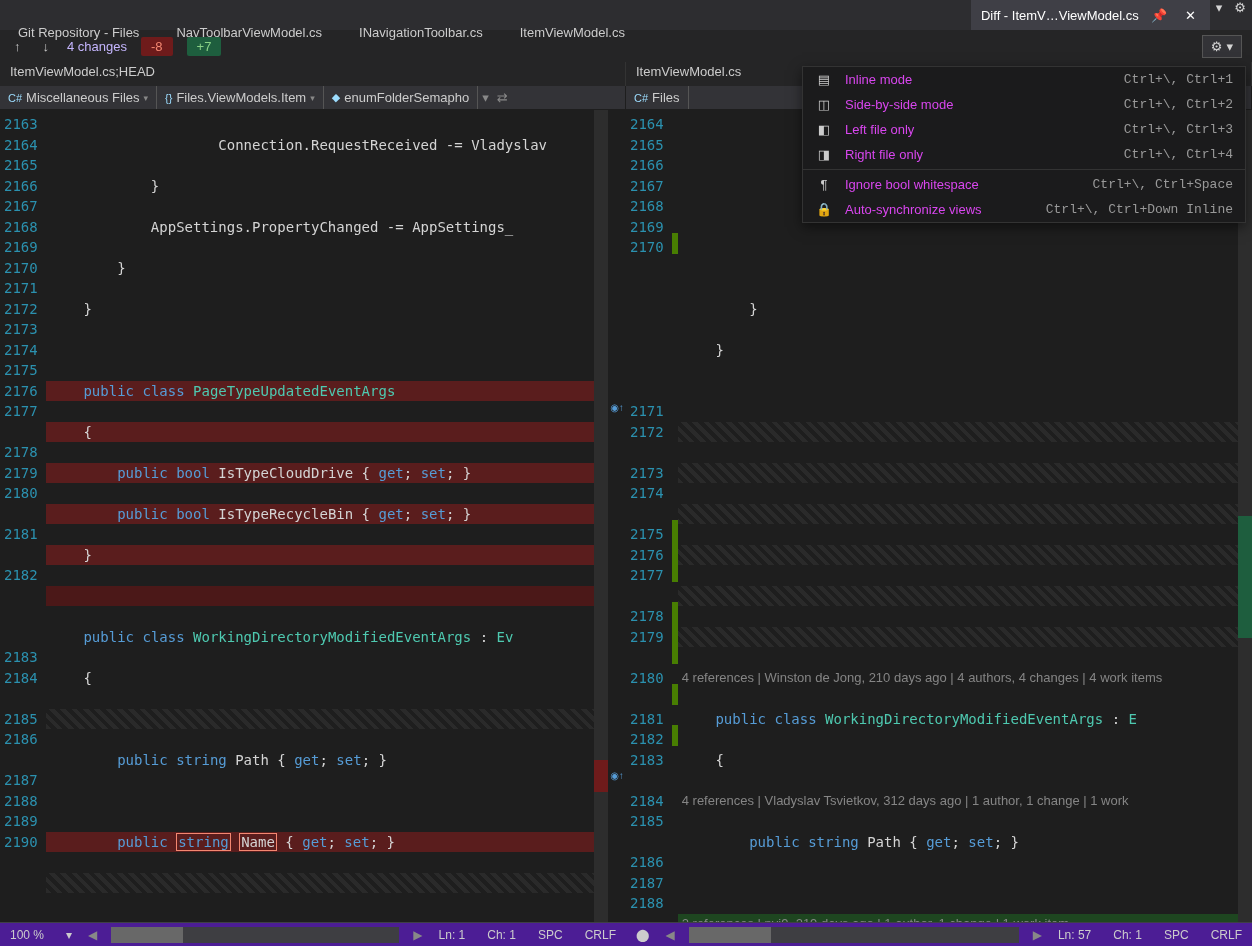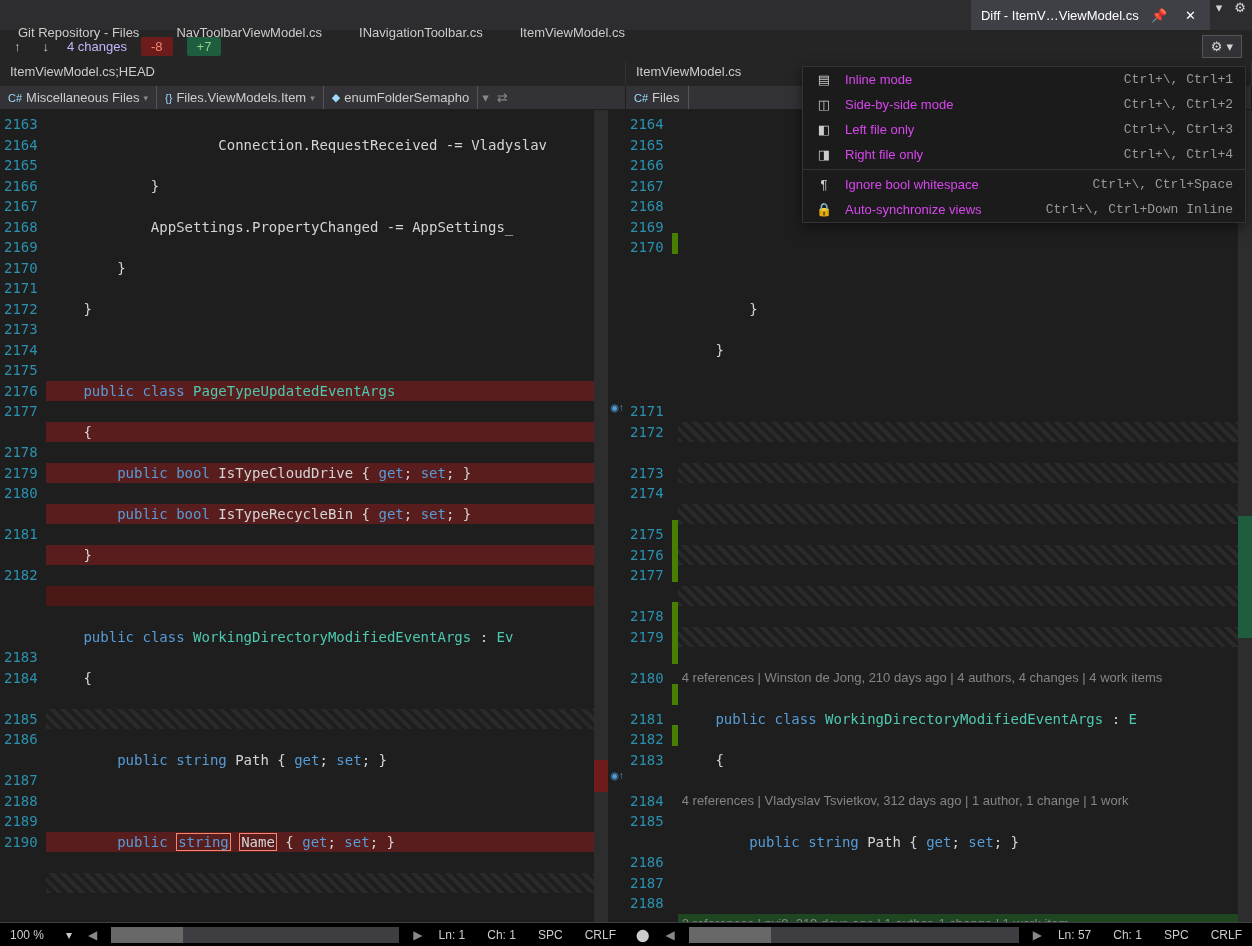--- a/index.html
+++ b/index.html
@@ -190,21 +190,21 @@
 
 .status-bars {
   display: flex;
   height: 24px;
   background: #007acc00;
 }
 .status-bar-half {
   flex: 1;
   display: flex;
   align-items: center;
-  background: #000000;
+  background: #4c1d95;
   border-top: 1px solid #3f3f46;
   font-size: 12px;
   gap: 2px;
   position: relative;
   justify-content: center;
 }
 .sb-item { padding: 0 10px; color: #ccc; }
 .sb-scroll {
   flex: 1;
   height: 16px;

